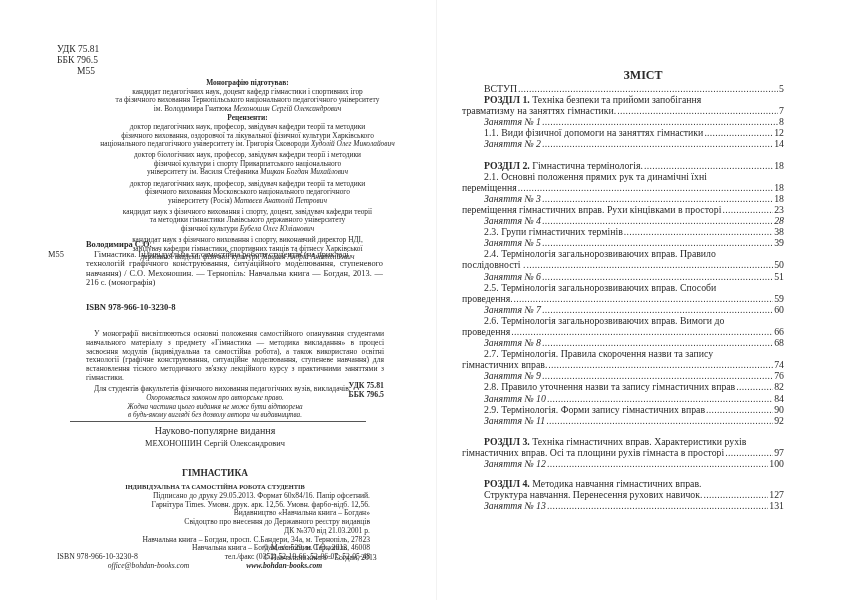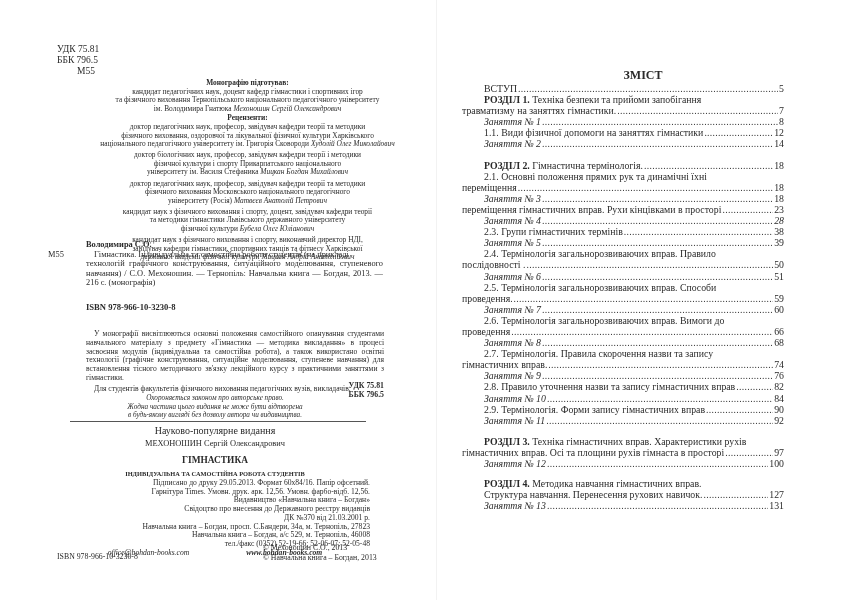--- a/index.html
+++ b/index.html
@@ -34,21 +34,21 @@
   .abstract p { margin:0; text-indent:8px; }
   .abstract p + p { margin-top:2px; }
 
   .udk-right { position:absolute; left:340px; width:44px; top:381px; font-size:7.8px; line-height:9px; font-weight:bold; text-align:right; }
   .copyright { position:absolute; left:60px; width:310px; top:394px; font-size:7.2px; line-height:8.6px; font-style:italic; text-align:center; }
   .hr { position:absolute; left:70px; width:296px; top:421px; height:1px; background:#555; }
 
   .imprint { position:absolute; left:60px; width:310px; top:425px; text-align:center; }
   .imprint .genre { font-size:10px; line-height:12px; }
   .imprint .author2 { font-size:8.4px; line-height:14px; }
-  .imprint .title { font-weight:bold; font-size:9.4px; line-height:16px; margin-top:1px; }
+  .imprint .title { font-weight:bold; font-size:9.4px; line-height:16px; margin-top:14px; }
   .imprint .subtitle { font-weight:bold; font-size:6.4px; line-height:11px; }
   .imprint .line { font-size:7.6px; line-height:8.7px;text-align:right; }
   .imprint .web { display:flex; justify-content:center; gap:26px; }
   .imprint .web .email { font-style:italic; }
   .imprint .web .site { font-style:italic; font-weight:bold;padding-left:31px; }
 
   .footer-left { position:absolute; left:57px; top:552px; font-size:7.8px; }
   .footer-right { position:absolute; left:263px; top:543px; font-size:7.8px; line-height:9.5px; }
 
   

